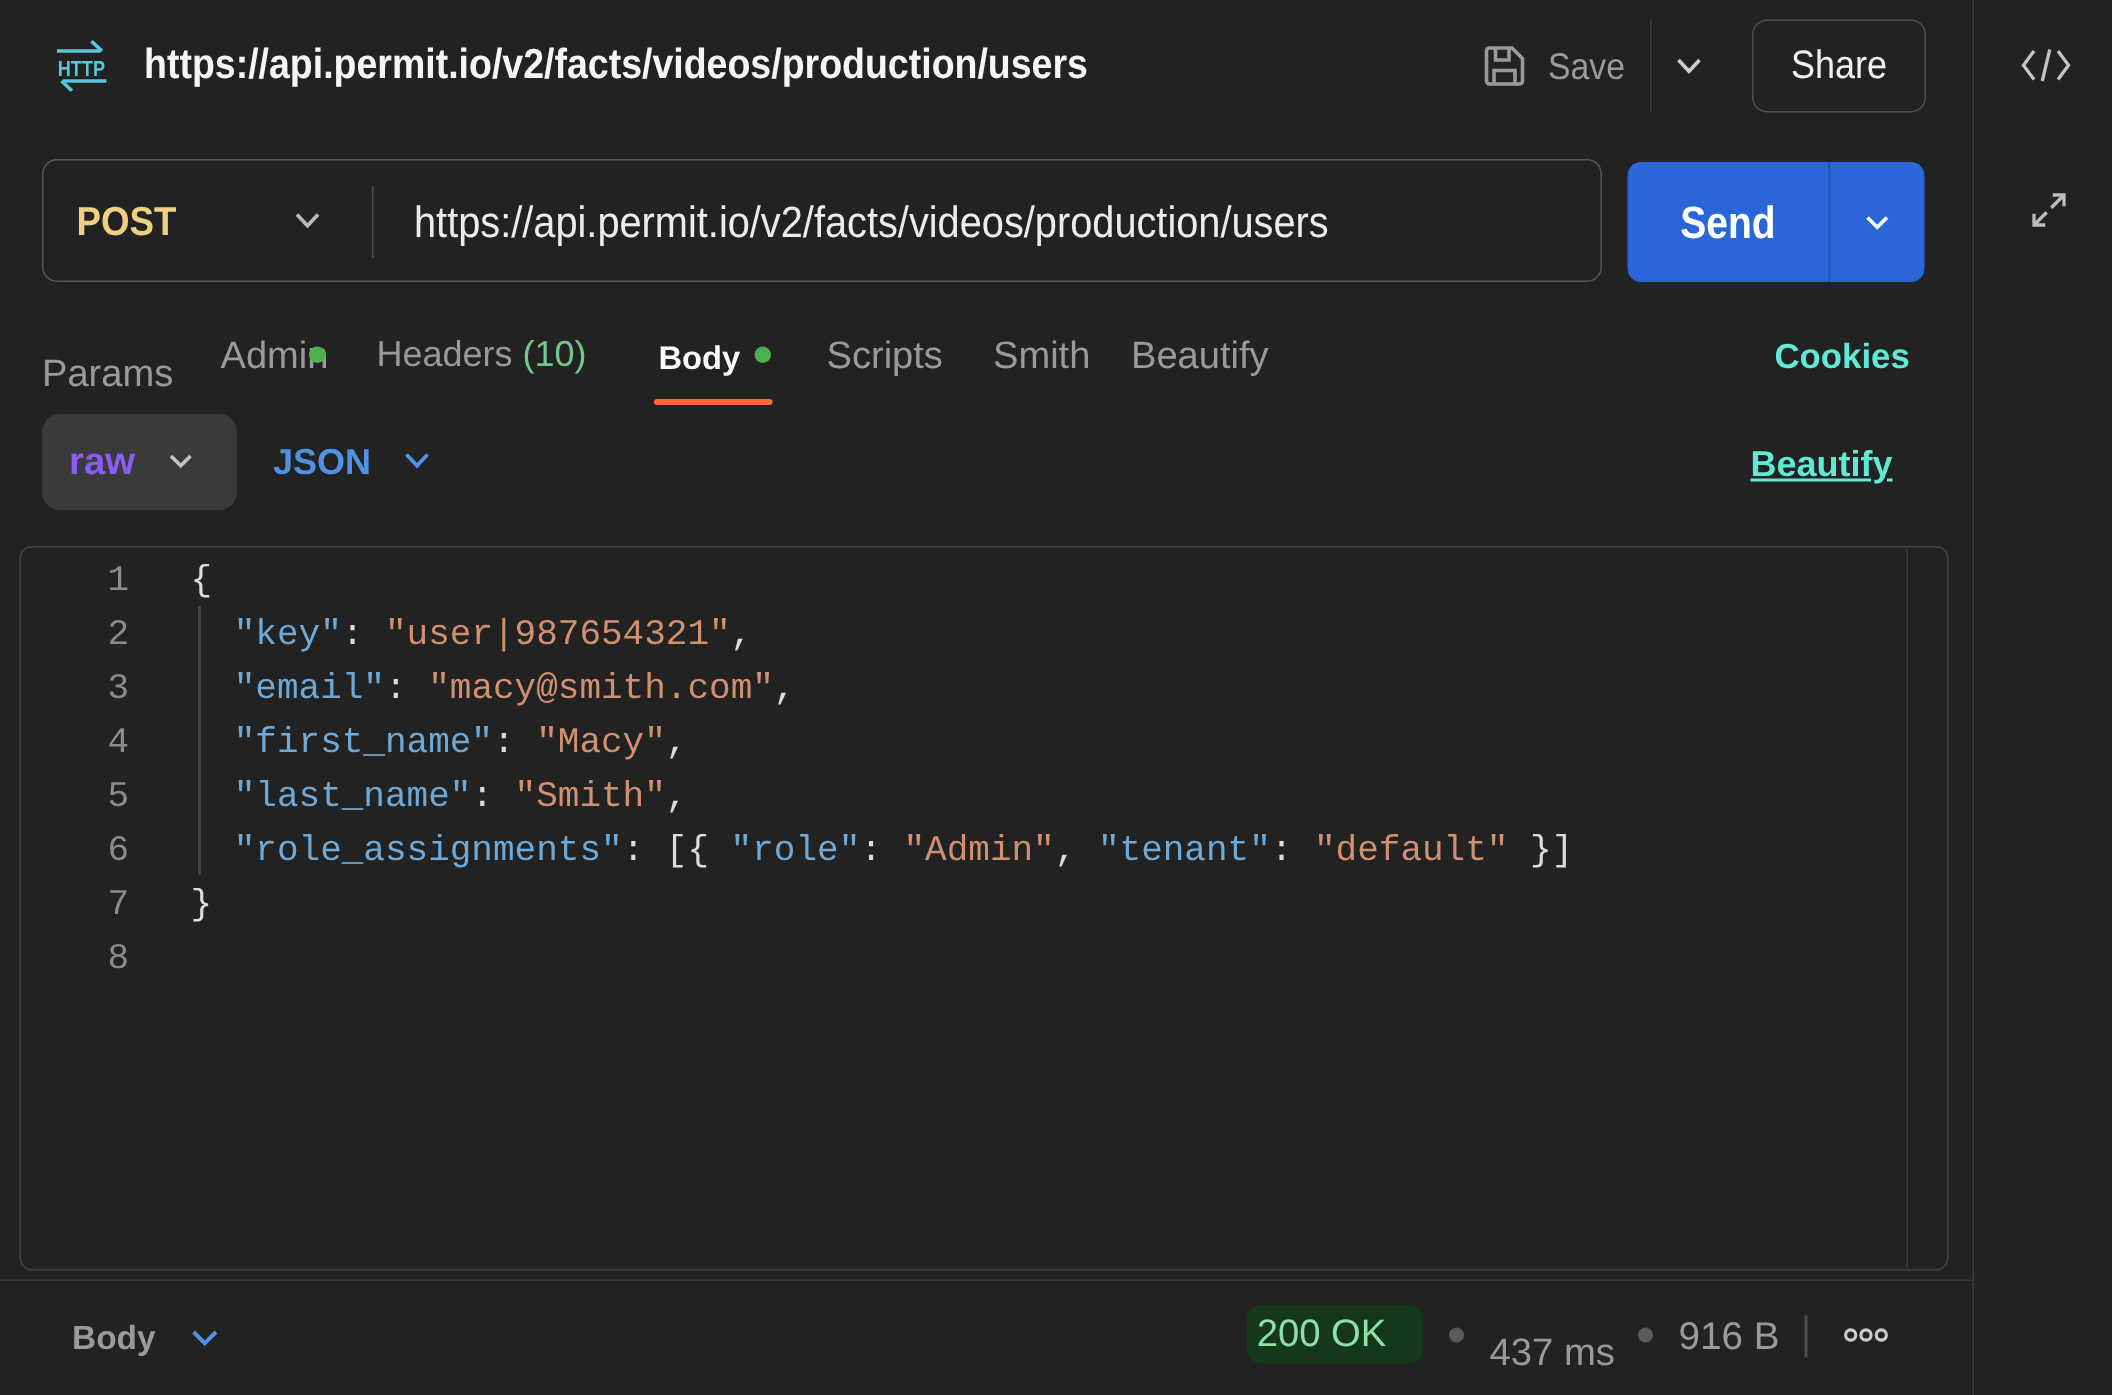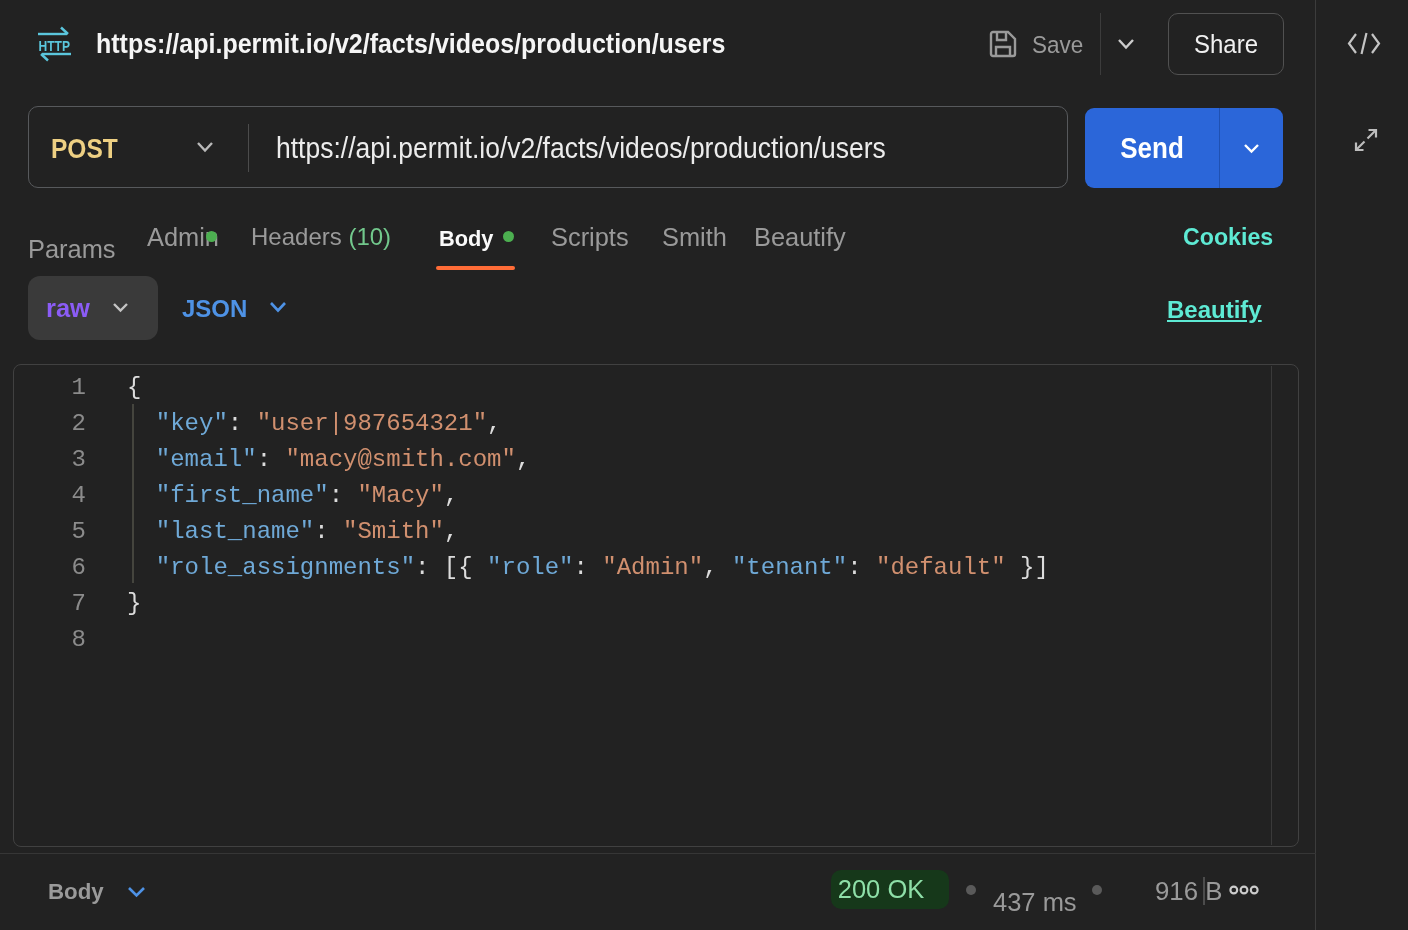--- a/index.html
+++ b/index.html
@@ -107,21 +107,21 @@
 <div class="abs grey" id="bodybot" style="left:48px; top:879px; font-size:22.3px; font-weight:bold;">Body</div>
 <svg class="abs" style="left:127px; top:886px;" width="19" height="12" viewBox="0 0 19 12">
   <path d="M2 2 L9.5 9.5 L17 2" stroke="#4e92e5" stroke-width="2.6" fill="none"></path>
 </svg>
 
 <div class="abs" style="left:831px; top:870px; width:118px; height:39px; background:#16381a; border-radius:10px;"></div>
 <div class="abs" id="okchip" style="left:831px; top:870px; width:100px; height:39px; line-height:39px; text-align:center; font-size:25.5px; color:#8edfa8;">200 OK</div>
 <div class="abs" style="left:966px; top:885px; width:10px; height:10px; border-radius:50%; background:#5a5a5a;"></div>
 <div class="abs grey" id="ms" style="left:993px; top:888px; font-size:25.5px;">437 ms</div>
 <div class="abs" style="left:1092px; top:885px; width:10px; height:10px; border-radius:50%; background:#5a5a5a;"></div>
-<div class="abs grey" id="bytes" style="left:1119px; top:877px; font-size:25.8px;margin-left:36px;">916 B</div>
+<div class="abs grey" id="bytes" style="left:1119px; top:877px; font-size:25.8px;">916 B</div>
 <div class="abs" style="left:1203px; top:877px; width:1.5px; height:28px; background:#4c4c4c;"></div>
 <svg class="abs" style="left:1229px; top:885px;" width="30" height="10" viewBox="0 0 30 10">
   <g fill="none" stroke="#cccccc" stroke-width="2.1">
     <circle cx="4.8" cy="5" r="3.4"></circle>
     <circle cx="15" cy="5" r="3.4"></circle>
     <circle cx="25.2" cy="5" r="3.4"></circle>
   </g>
 </svg>
 
 </body></html>

